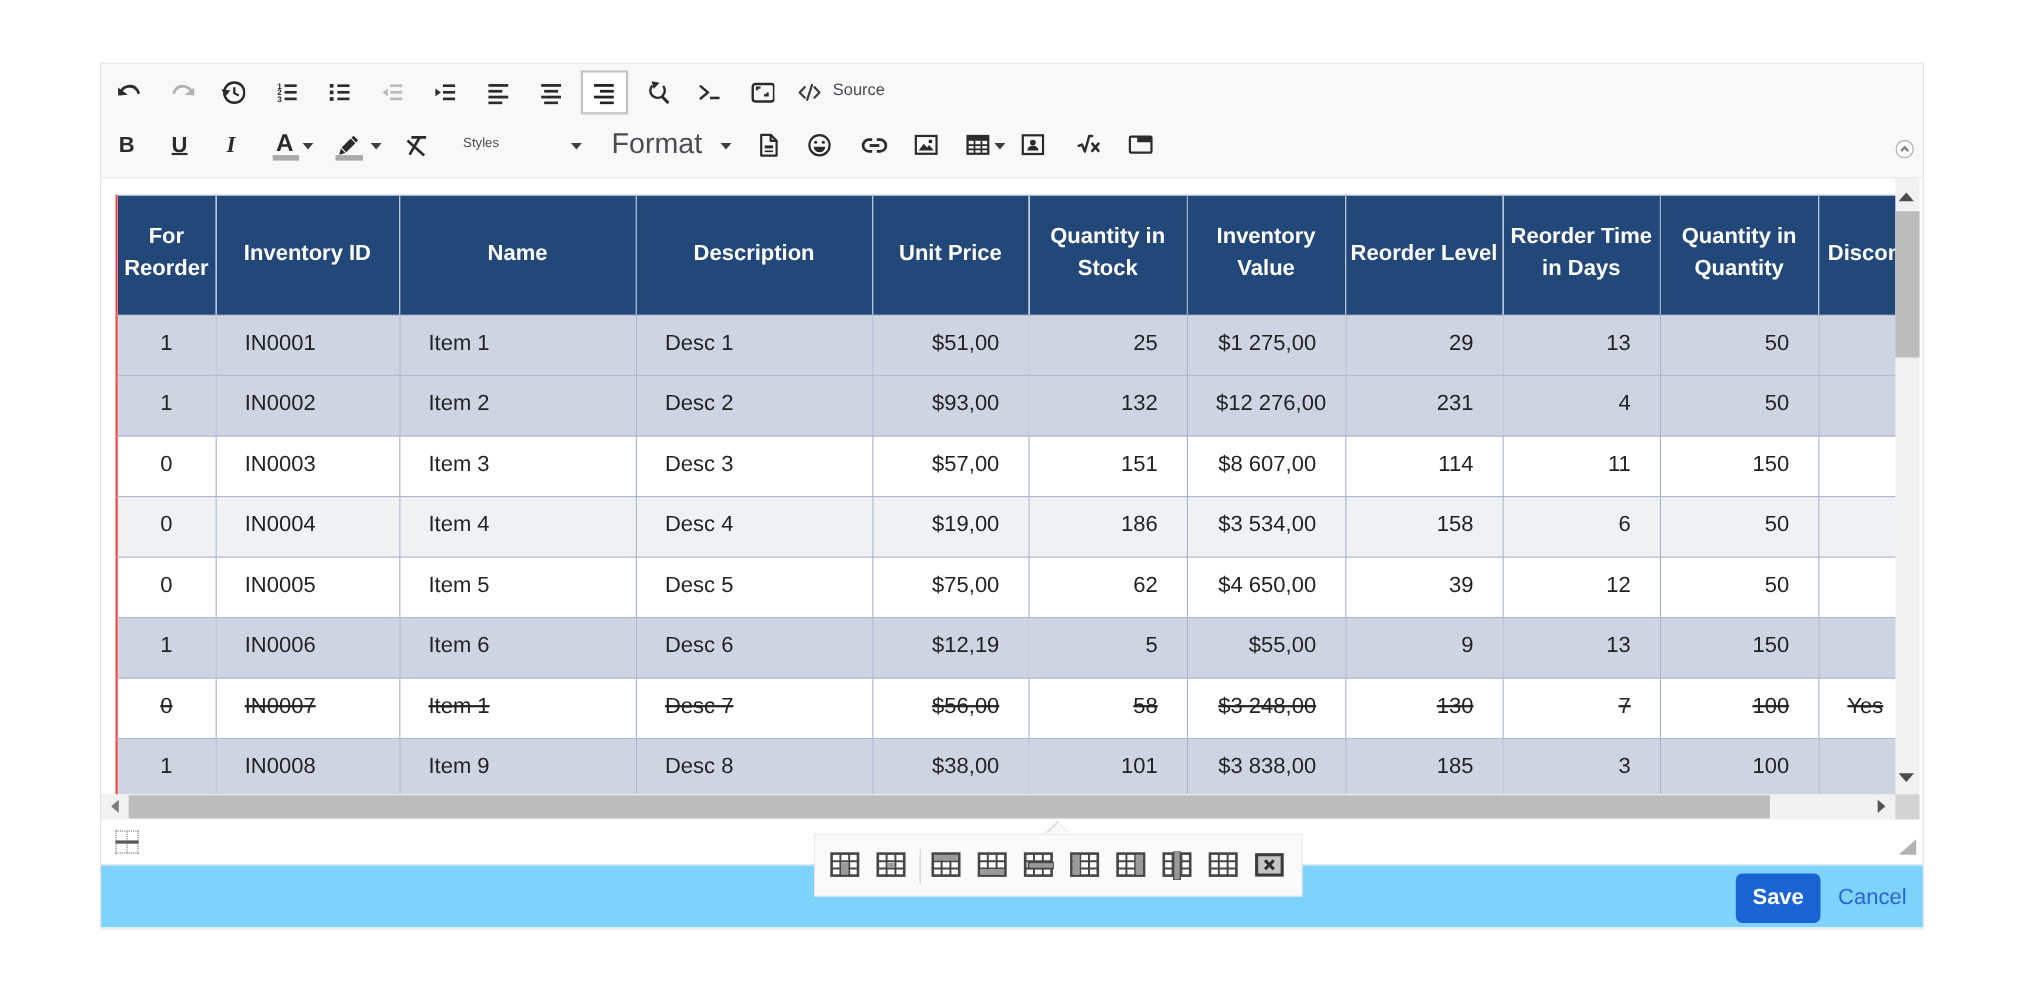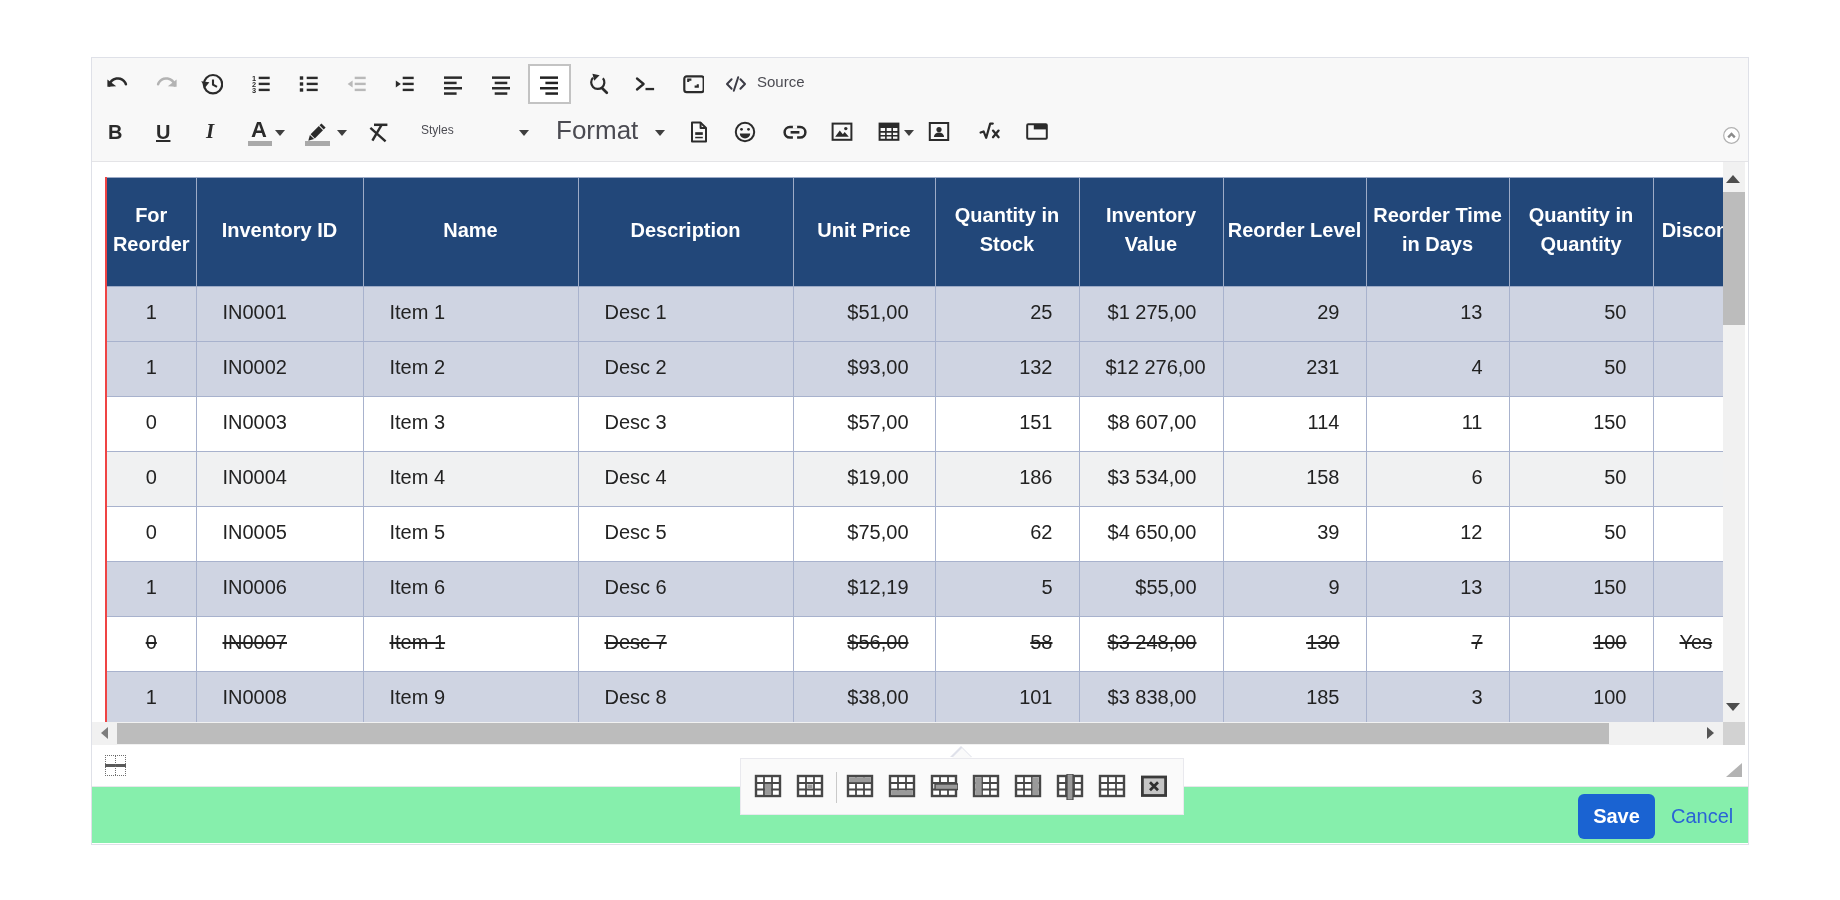--- a/index.html
+++ b/index.html
@@ -25,21 +25,21 @@
   #tbl td:first-child, #tbl th:first-child { border-left:2px solid #ef4444; }
   
   .sbtrack { position:absolute; background:#f1f1f1; }
   .sbthumb { position:absolute; background:#bcbcbc; }
   .sbcorner { position:absolute; background:#d2d2d2; }
   .arr { position:absolute; width:0; height:0; }
   
   #handle { position:absolute; left:13px; top:697px; width:21px; height:21px; border:1px dotted #6e6e6e; }
   #handle:before { content:""; position:absolute; left:-1px; top:8px; width:21px; height:2.5px; background:#5a5a5a; }
   #handle:after { content:""; position:absolute; left:9px; top:0; width:1px; height:19px; border-left:1px dotted #6e6e6e; }
-  #footer { position:absolute; left:0; top:728px; width:1656px; height:57px; background:#86efac; border-top:1px solid #e7e7ea; }
+  #footer { position:absolute; left:0; top:728px; width:1656px; height:57px; background:#7dd3fc; border-top:1px solid #e7e7ea; }
   #savebtn { position:absolute; left:1486px; top:7px; width:77px; height:45px; background:#1a63d2; border-radius:6px; color:#fff; font-size:20px; font-weight:bold; text-align:center; line-height:45px; }
   #cancel { position:absolute; left:1579px; top:18px; color:#2a63d6; font-size:20px; }
   #resizer { position:absolute; left:1634px; top:705px; width:0; height:0; border-left:16px solid transparent; border-bottom:14px solid #b3b3b3; }
   
   #balloon { position:absolute; left:740px; top:758px; width:444px; height:57px; background:#fafafa; border:1px solid #e9e9ee; z-index:5; }
   #balloon .vdiv { position:absolute; left:95px; top:13px; width:1px; height:31px; background:#c9c9c9; }
   #bcaret { position:absolute; left:952px; top:748px; width:0; height:0; border-left:10px solid transparent; border-right:10px solid transparent; border-bottom:10px solid #fafafa; z-index:6; }
   #bcaret2 { position:absolute; left:950px; top:746px; width:0; height:0; border-left:11px solid transparent; border-right:11px solid transparent; border-bottom:11px solid #dfe1ea; z-index:4; }
   .bico { position:absolute; top:774px; z-index:6; }
 </style>

